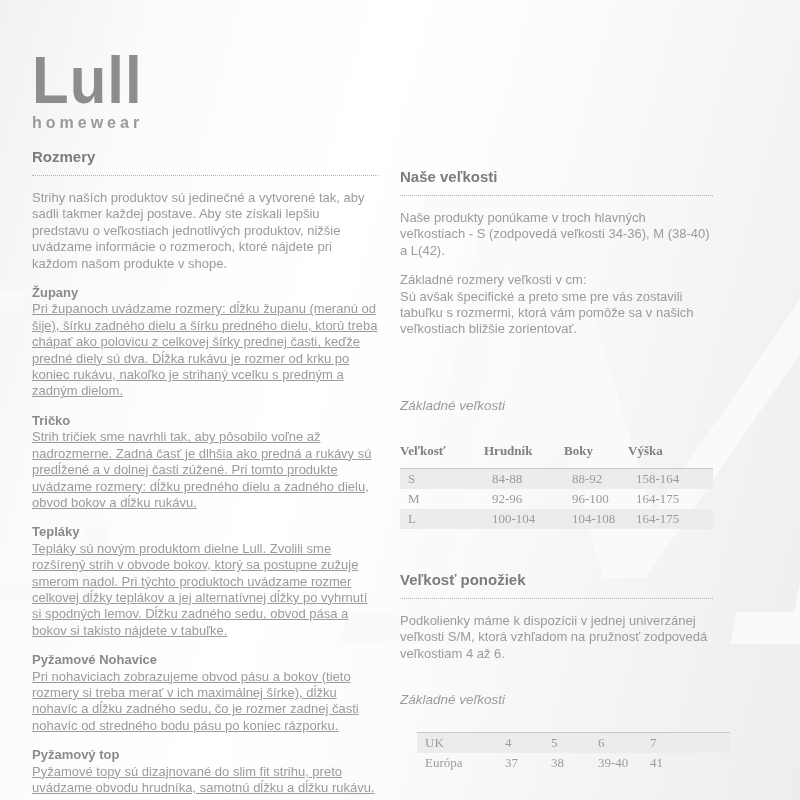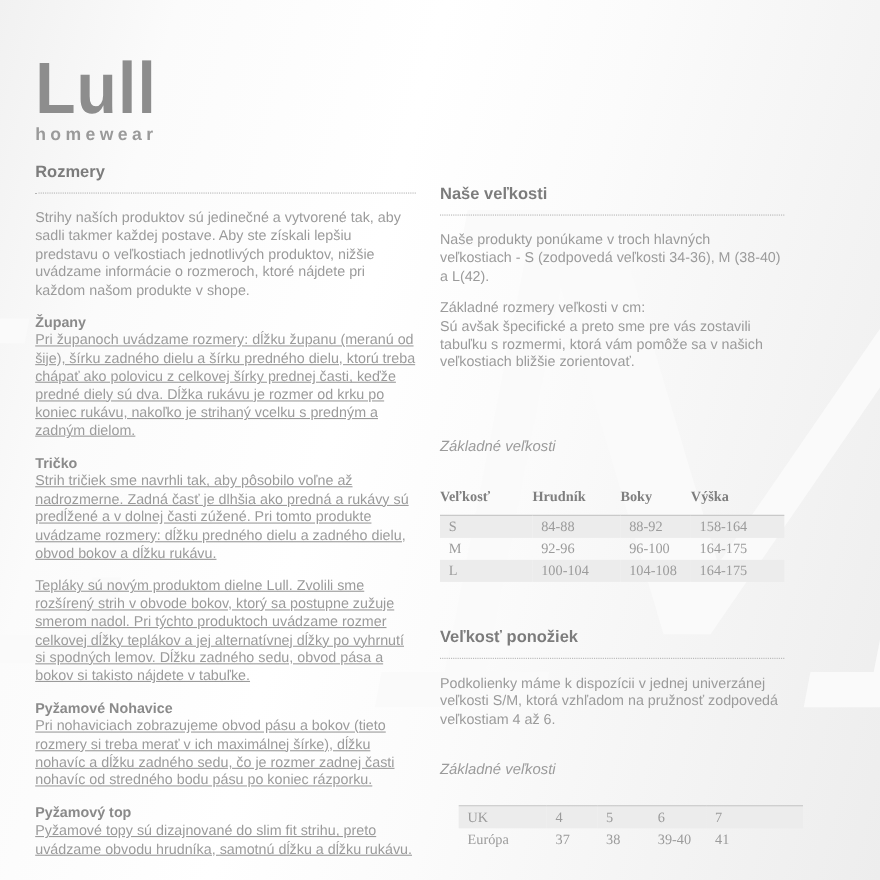--- a/index.html
+++ b/index.html
@@ -69,20 +69,21 @@
       <div id="sections-container">
           <div class="section">
             <h3>Župany</h3>
             <p>Pri županoch uvádzame rozmery: dĺžku županu (meranú od šije), šírku zadného dielu a šírku predného dielu, ktorú treba chápať ako polovicu z celkovej šírky prednej časti, keďže predné diely sú dva. Dĺžka rukávu je rozmer od krku po koniec rukávu, nakoľko je strihaný vcelku s predným a zadným dielom.</p>
           </div>
           <div class="section">
             <h3>Tričko</h3>
             <p>Strih tričiek sme navrhli tak, aby pôsobilo voľne až nadrozmerne. Zadná časť je dlhšia ako predná a rukávy sú predĺžené a v dolnej časti zúžené. Pri tomto produkte uvádzame rozmery: dĺžku predného dielu a zadného dielu, obvod bokov a dĺžku rukávu.</p>
           </div>
           <div class="section">
+            <h3>Tepláky</h3>
             <p>Tepláky sú novým produktom dielne Lull. Zvolili sme rozšírený strih v obvode bokov, ktorý sa postupne zužuje smerom nadol. Pri týchto produktoch uvádzame rozmer celkovej dĺžky teplákov a jej alternatívnej dĺžky po vyhrnutí si spodných lemov. Dĺžku zadného sedu, obvod pása a bokov si takisto nájdete v tabuľke.</p>
           </div>
           <div class="section">
             <h3>Pyžamové Nohavice</h3>
             <p>Pri nohaviciach zobrazujeme obvod pásu a bokov (tieto rozmery si treba merať v ich maximálnej šírke), dĺžku nohavíc a dĺžku zadného sedu, čo je rozmer zadnej časti nohavíc od stredného bodu pásu po koniec rázporku.</p>
           </div>
           <div class="section">
             <h3>Pyžamový top</h3>
             <p>Pyžamové topy sú dizajnované do slim fit strihu, preto uvádzame obvodu hrudníka, samotnú dĺžku a dĺžku rukávu.</p>
           </div>

